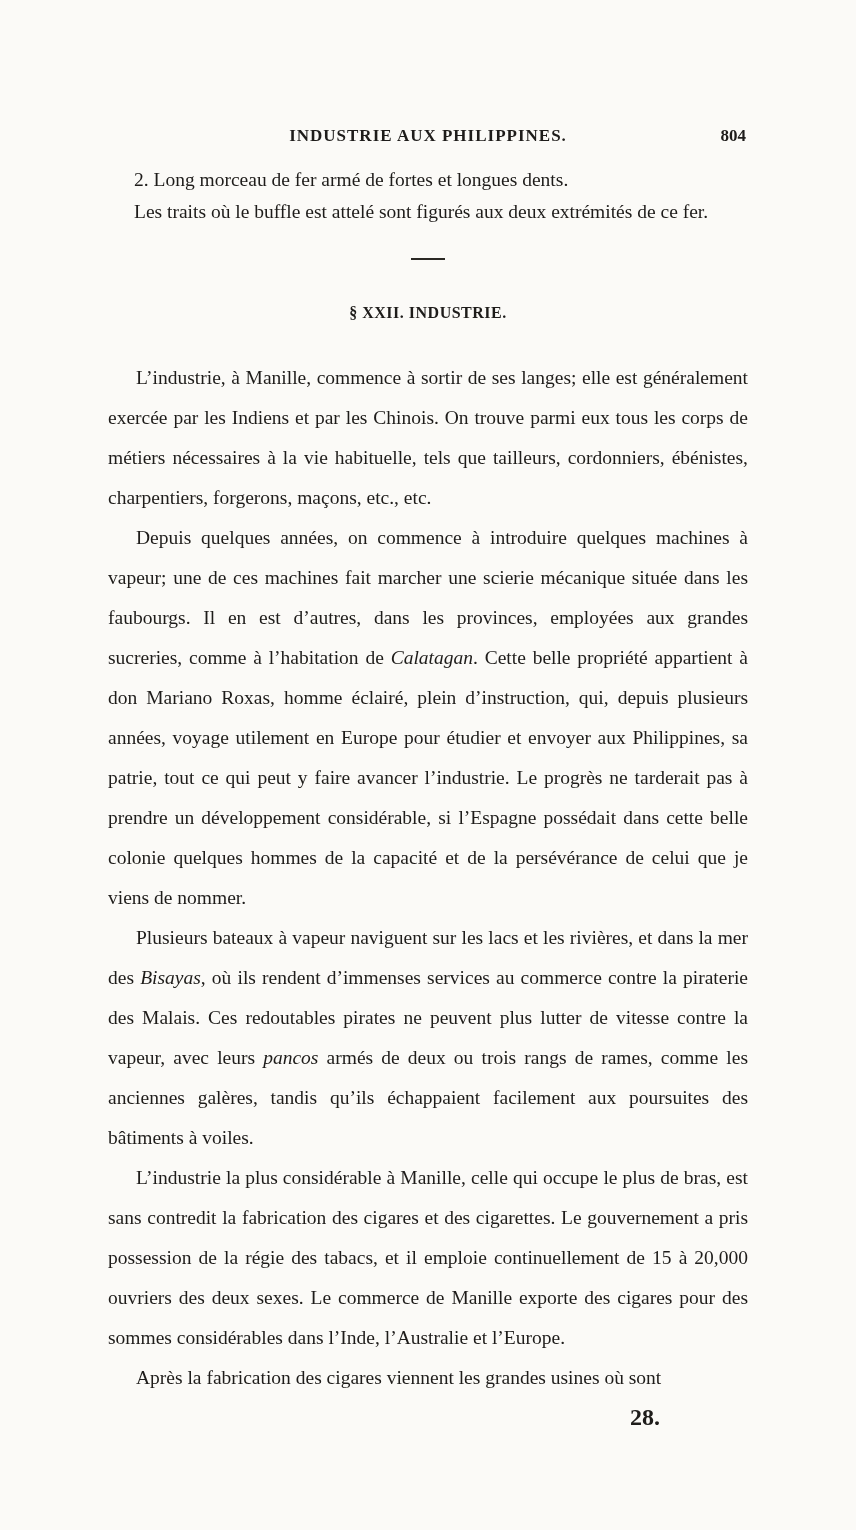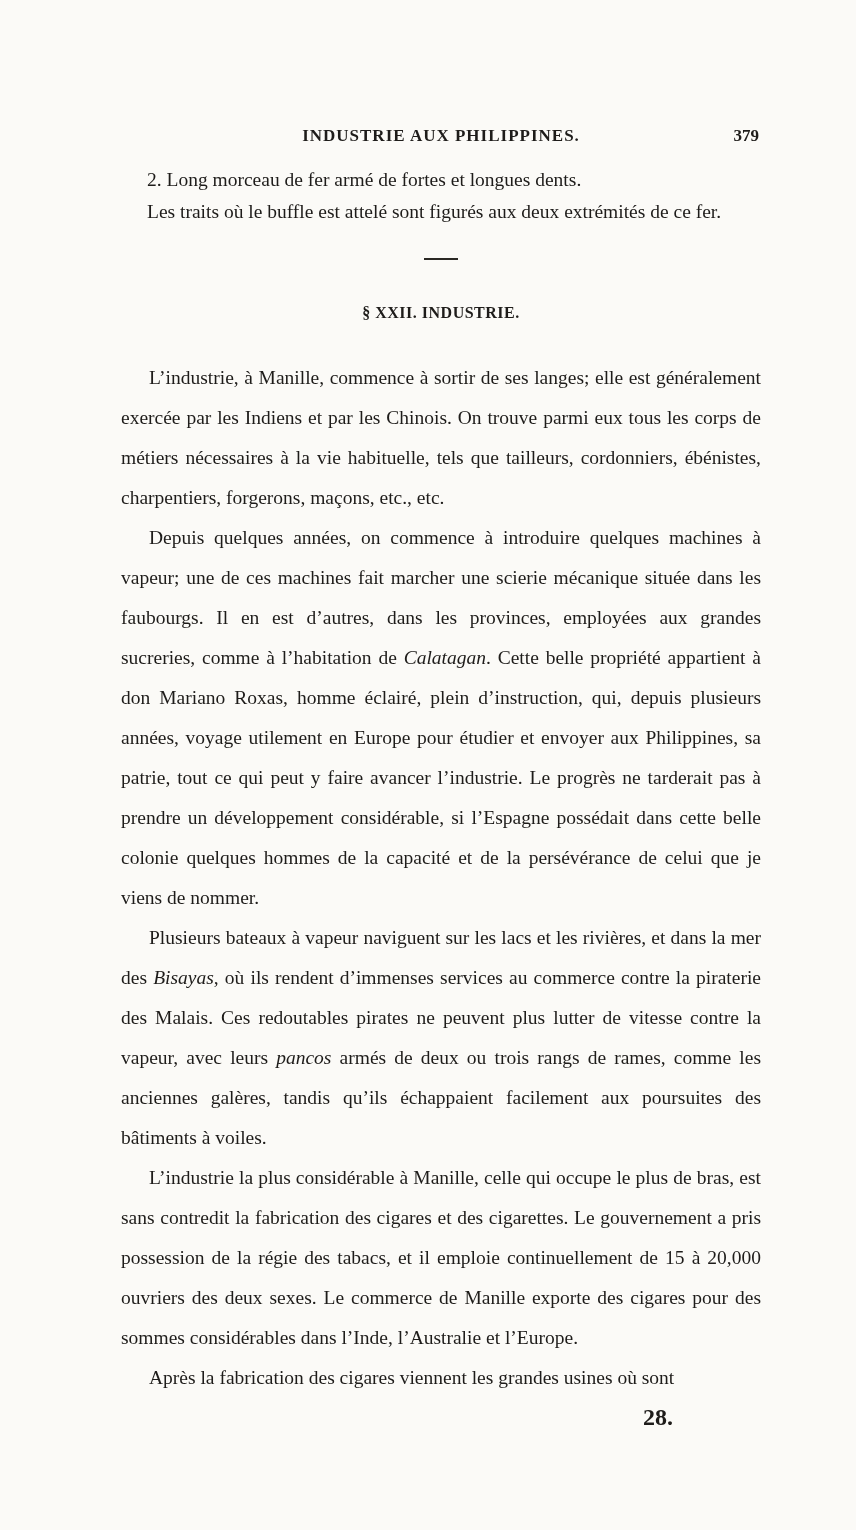--- a/index.html
+++ b/index.html
@@ -14,21 +14,21 @@
     color: #1e1c1a;
     position: relative;
     overflow: hidden;
   }
   .page {
     position: absolute;
     inset: 0;
   }
   .text-block {
     position: absolute;
-    left: 121px;
+    left: 108px;
     top: 126px;
     width: 640px;
   }
   .running-head {
     position: relative;
     height: 26px;
     font-size: 17px;
     font-weight: bold;
     letter-spacing: 1px;
   }
@@ -86,21 +86,21 @@
   }
 </style>
 </head>
 <body>
 
 <div class="page">
   <div class="text-block">
 
     <header class="running-head">
       <span class="head-title">INDUSTRIE AUX PHILIPPINES.</span>
-      <span class="head-page">379</span>
+      <span class="head-page">804</span>
     </header>
 
     <section class="intro">
       <p>2.  Long morceau de fer armé de fortes et longues  dents.</p>
       <p>Les traits où le buffle est attelé sont figurés aux deux extrémités de ce fer.</p>
     </section>
 
     <div class="divider"></div>
 
     <h2 class="section-heading">§ XXII.  INDUSTRIE.</h2>

